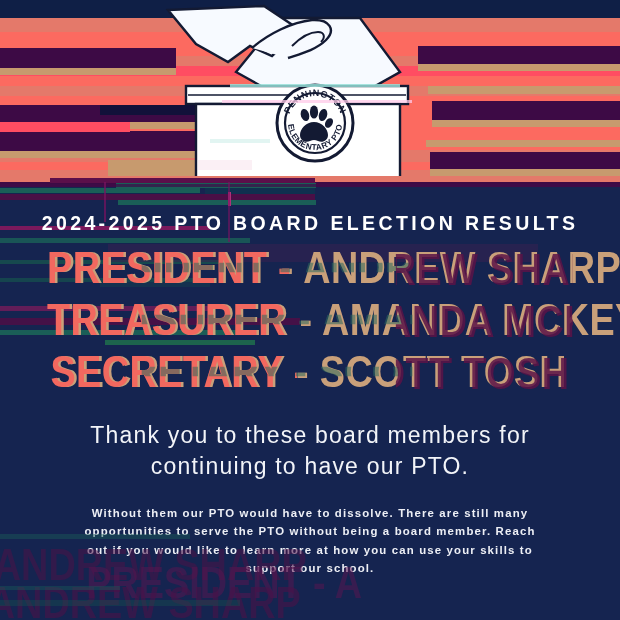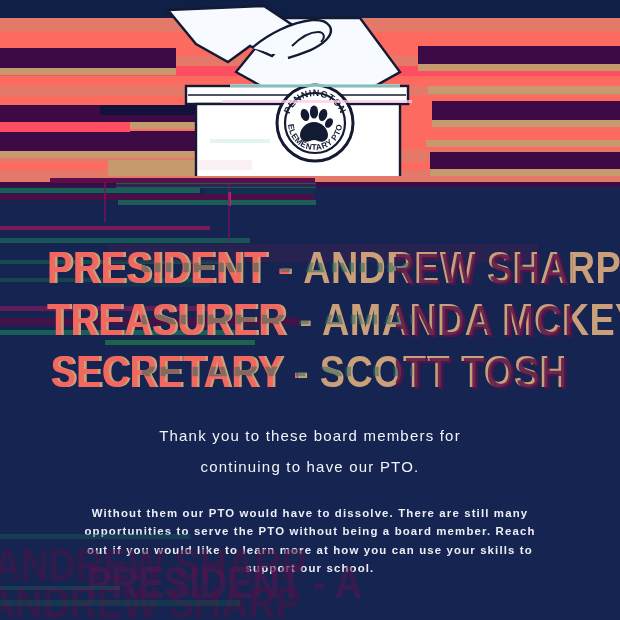--- a/index.html
+++ b/index.html
@@ -75,21 +75,21 @@
     pointer-events:none;
   }
   .nameline .g-red{color:#F2685F;clip-path:inset(0 52% 0 0);transform:translateX(-3px);}
   .nameline .g-pur{color:#5B1347;clip-path:inset(0 0 0 66%);transform:translateX(3px) translateY(2px);opacity:.85;}
   .nameline .g-grn{color:#2F6A5E;clip-path:inset(40% 30% 42% 18%);transform:translateX(-2px);opacity:.55;}
 
   
   #thanks{
     position:absolute;left:60px;top:238px;width:500px;
     text-align:center;color:#F2F4F8;
-    font-size:15px;line-height:31px;font-weight:normal;
+    font-size:23px;line-height:31px;font-weight:normal;
     letter-spacing:1.2px;
   }
 
   
   #para{
     position:absolute;left:72px;top:322px;width:476px;
     text-align:center;color:#EDEFF5;
     font-size:11.4px;line-height:18.4px;font-weight:bold;
     letter-spacing:1.15px;
   }
@@ -196,20 +196,21 @@
     <div class="navline" style="left:0;top:136px;width:300px;height:7px;background:#4A0F46;opacity:.9;"></div>
     <div class="navline" style="left:0;top:148px;width:255px;height:5px;background:#1A5E57;"></div>
     <div class="navline" style="left:105px;top:158px;width:150px;height:5px;background:#1E6B4C;opacity:.9;"></div>
     <div class="navline" style="left:0;top:2px;width:620px;height:3px;background:#3E0B48;opacity:.7;"></div>
     <div class="navline" style="left:104px;top:0px;width:2px;height:40px;background:#7A1360;opacity:.7;"></div>
     <div class="navline" style="left:228px;top:0px;width:2px;height:60px;background:#7A1360;opacity:.6;"></div>
     <div class="navline" style="left:100px;top:100px;width:110px;height:5px;background:#14314F;"></div>
 
     <div class="navline" style="left:108px;top:62px;width:430px;height:18px;background:#3A2050;opacity:.5;"></div>
 
+    <div id="title">2024-2025 PTO BOARD ELECTION RESULTS</div>
 
     <div id="names">
 
       <div class="nameline">
         <span class="ghost g-red">PRESIDENT - ANDREW SHARP</span>
         <span class="ghost g-grn">PRESIDENT - ANDREW SHARP</span>
         <span class="ghost g-pur">PRESIDENT - ANDREW SHARP</span>
         <span>PRESIDENT - ANDREW SHARP</span>
       </div>
 

